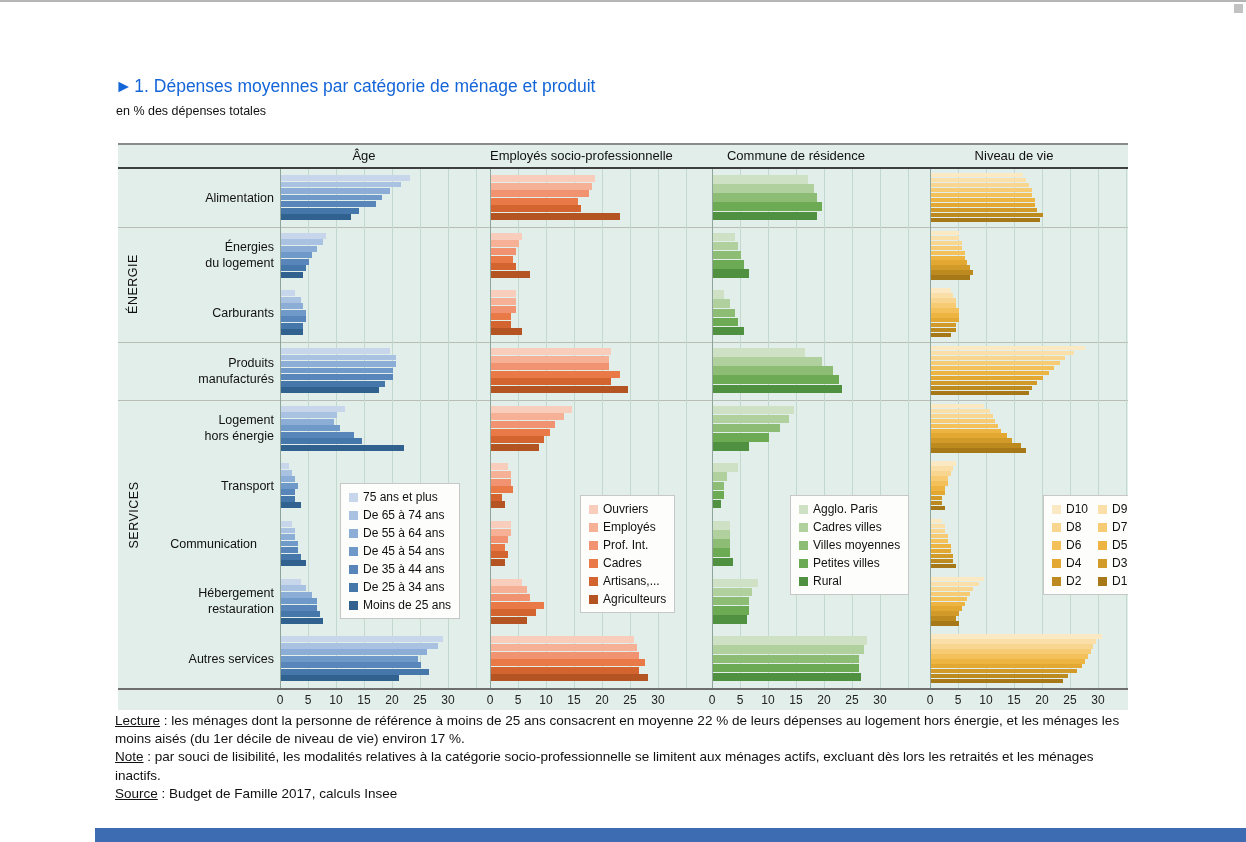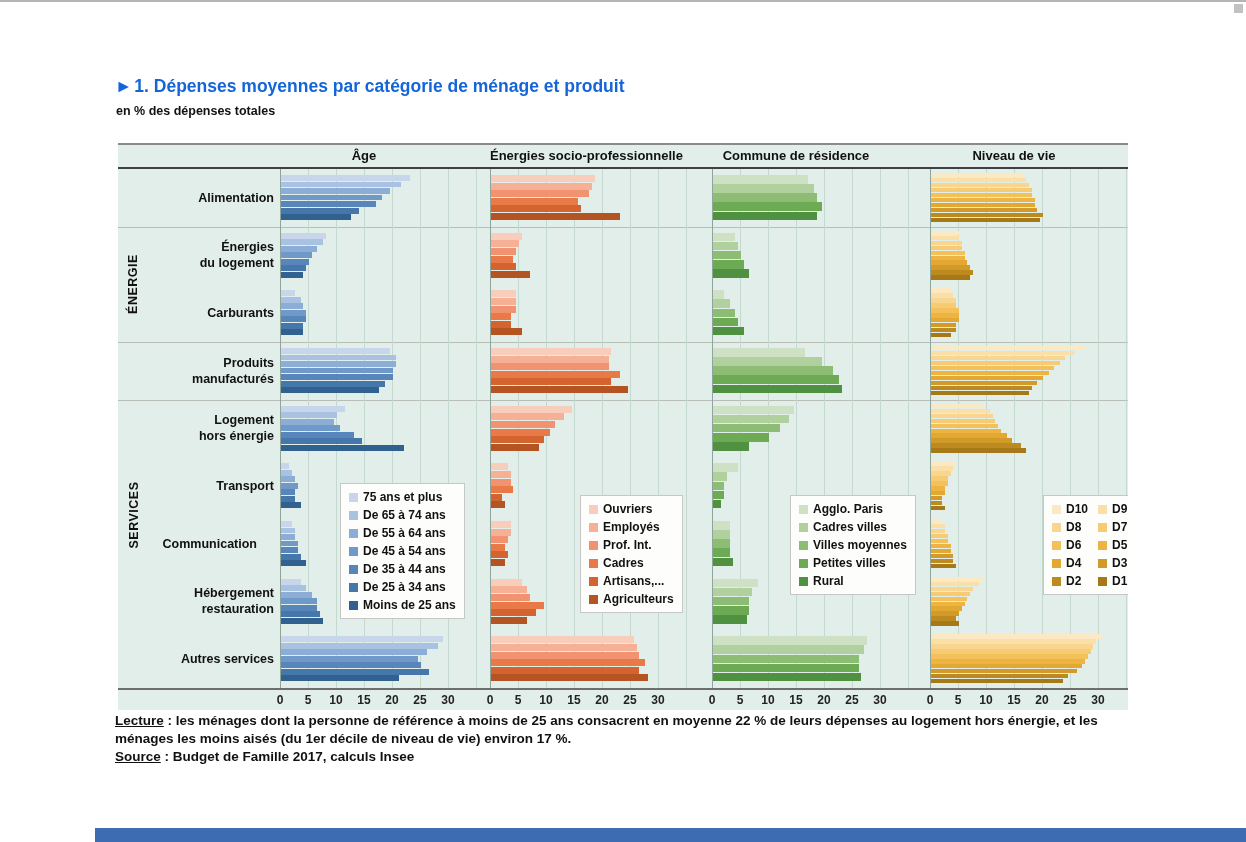--- a/index.html
+++ b/index.html
@@ -1,17 +1,17 @@
 <!DOCTYPE html>
 <html><head>
 <meta charset="utf-8">
 <style>
   html,body{margin:0;padding:0;background:#fff;}
   #page{position:relative;width:1246px;height:842px;background:#ffffff;overflow:hidden;
-        font-family:"Liberation Sans", sans-serif;color:#1a1a1a;font-weight:bold;}
+        font-family:"Liberation Sans", sans-serif;color:#1a1a1a;}
   #top-line{position:absolute;left:0;top:0;width:1246px;height:2px;background:#b5b5b5;}
   #sb-corner{position:absolute;right:3px;top:4px;width:9px;height:9px;background:#c2c2c2;}
   #title{position:absolute;left:115px;top:76px;font-size:17.5px;color:#1465d8;white-space:nowrap;}
   #title .marker{margin-right:2px;}
   #subtitle{position:absolute;left:116px;top:104px;font-size:12.5px;color:#111;}
   #figure{position:absolute;left:118px;top:143px;width:1010px;height:567px;background:#e2eee9;overflow:hidden;}
   #figure .head-band{position:absolute;left:0;top:0;width:100%;height:26px;border-top:2px solid #8a8a8a;border-bottom:2px solid #3f3f3f;box-sizing:border-box;}
   .panel-title{position:absolute;top:5px;font-size:13px;color:#111;text-align:center;width:168px;white-space:nowrap;}
   .cat-label{position:absolute;width:118px;text-align:right;font-size:12.5px;line-height:1.3;color:#111;
              display:flex;flex-direction:column;justify-content:center;}
@@ -40,21 +40,21 @@
   <div id="sb-corner"></div>
 
   <div id="title">
     <span class="marker">►</span><span>1. Dépenses moyennes par catégorie de ménage et produit</span>
   </div>
   <div id="subtitle">en % des dépenses totales</div>
 
   <div id="figure">
     <div class="head-band"></div>
     <div class="panel-title" style="left:162px">Âge</div>
-    <div class="panel-title" style="left:372px">Énergies socio-professionnelle</div>
+    <div class="panel-title" style="left:372px">Employés socio-professionnelle</div>
     <div class="panel-title" style="left:594px">Commune de résidence</div>
     <div class="panel-title" style="left:812px">Niveau de vie</div>
     <div id="plot-root">
         <div class="cat-label" style="left: 38px; top: 26px; height: 57.6667px;">
           <span>Alimentation</span>
         </div>
         <div class="cat-label" style="left: 38px; top: 83.6667px; height: 57.6667px;">
           <span>Énergies</span>
           <span>du logement</span>
         </div>
@@ -522,17 +522,18 @@
           <div class="li">
             <div class="sw" style="background: rgb(166, 120, 24);"></div>
             <span>D1</span>
           </div>
         </div>
       </div>
   </div>
 
   <div id="footer">
     <p><span class="lbl">Lecture</span><span> : les ménages dont la personne de référence à moins de 25 ans consacrent en moyenne 22 % de leurs dépenses au logement hors énergie, et les ménages les moins aisés (du 1er décile de niveau de vie) environ 17 %.</span></p>
+    <p><span class="lbl">Note</span><span> : par souci de lisibilité, les modalités relatives à la catégorie socio-professionnelle se limitent aux ménages actifs, excluant dès lors les retraités et les ménages inactifs.</span></p>
     <p><span class="lbl">Source</span><span> : Budget de Famille 2017, calculs Insee</span></p>
   </div>
 
   <div id="bottom-strip"></div>
 </div>
 
 </body></html>

